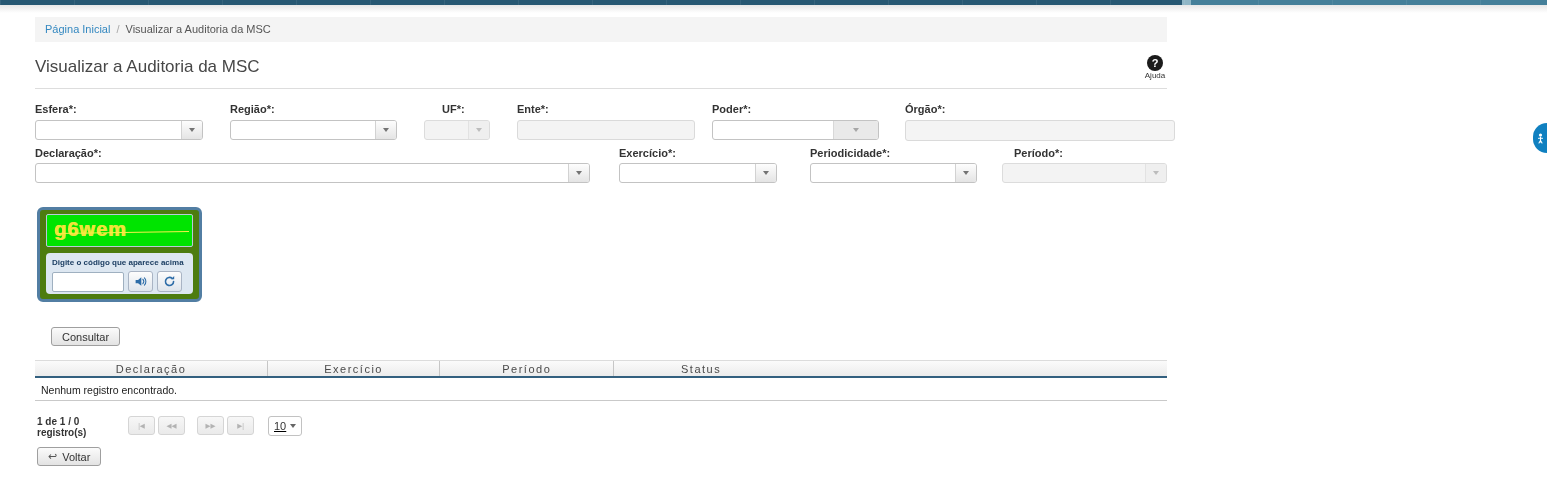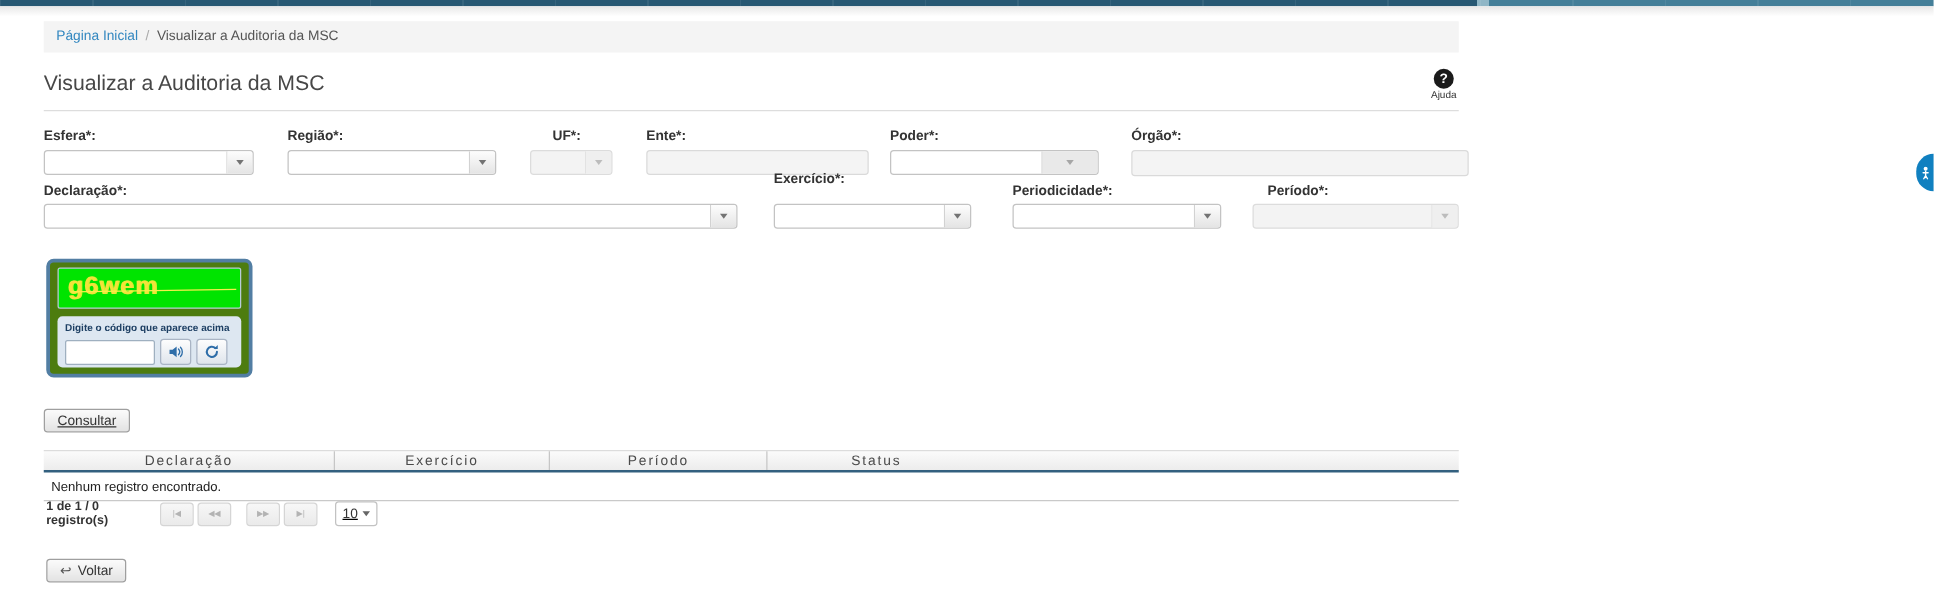--- a/index.html
+++ b/index.html
@@ -46,21 +46,21 @@
   .ctl.combo .sel-btn { width:45px; background:#e9e9e9; border-left-color:#d8d8d8; }
   .ctl.combo .arr { border-top-color:#a6a6a6; }
 
   .f-esfera-l{top:103px;left:0;} .f-esfera{top:120px;left:0;width:168px;}
   .f-regiao-l{top:103px;left:195px;} .f-regiao{top:120px;left:195px;width:167px;}
   .f-uf-l{top:103px;left:407px;} .f-uf{top:120px;left:389px;width:66px;}
   .f-ente-l{top:103px;left:482px;} .f-ente{top:120px;left:482px;width:178px;}
   .f-poder-l{top:103px;left:677px;} .f-poder{top:120px;left:677px;width:167px;}
   .f-orgao-l{top:103px;left:870px;} .f-orgao{top:120px;left:870px;width:270px;height:21px;}
   .f-declaracao-l{top:147px;left:0;} .f-declaracao{top:163px;left:0;width:555px;}
-  .f-exercicio-l{top:137px;left:584px;} .f-exercicio{top:163px;left:584px;width:158px;}
+  .f-exercicio-l{top:147px;left:584px;} .f-exercicio{top:163px;left:584px;width:158px;}
   .f-periodicidade-l{top:147px;left:775px;} .f-periodicidade{top:163px;left:775px;width:167px;}
   .f-periodo-l{top:147px;left:967px;padding-left:12px;} .f-periodo{top:163px;left:967px;width:165px;}
 
   
   .captcha { position:absolute; top:207px; left:2px; width:165px; height:95px;
     background:#4d7c0f; border:3px solid #527ea3; border-radius:6px; padding:4px 6px 6px; }
   .captcha-img { position:relative; height:33px; background:#00e400; border:1px solid #b9cbd8;
     border-radius:2px; overflow:hidden; }
   .captcha-code { position:absolute; left:7px; top:3px; font-size:20px; font-weight:bold; color:#f3e23a;
     letter-spacing:1px; text-shadow:1px 0 #d6ef2a; }
@@ -70,36 +70,36 @@
   .captcha-instr { font-size:8px; font-weight:bold; color:#1d3f63; white-space:nowrap; }
   .captcha-row { display:flex; margin-top:4px; align-items:center; }
   .captcha-input { width:72px; height:20px; border:1px solid #9fb0c0; border-radius:2px; background:#fff; font-size:11px; padding:0 3px; }
   .cap-btn { width:25px; height:21px; margin-left:4px; border:1px solid #a9b4c4; border-radius:3px;
     background:linear-gradient(#fdfdfd,#dfe5ec); display:flex; align-items:center; justify-content:center; cursor:pointer; }
 
   
   .btn { display:inline-flex; align-items:center; padding:0 10px; height:19px;
     background:linear-gradient(#fbfbfb,#e3e3e3); border:1px solid #9f9f9f; border-radius:3px;
     font-size:11px; color:#333; cursor:pointer; }
-  .btn-consultar { position:absolute; top:327px; left:0;text-decoration:underline; }
+  .btn-consultar { position:absolute; top:327px; left:16px; }
   .btn-voltar { position:absolute; top:447px; left:2px; }
   .btn-voltar .back-ic { font-size:11px; color:#555; margin-right:5px; }
 
   
   .tbl-head { position:absolute; top:360px; left:0; width:100%; height:18px; display:flex;
     background:linear-gradient(#fbfbfb,#ececec); border-top:1px solid #dcdcdc; border-bottom:2px solid #33607f; }
   .tbl-head .th { line-height:17px; text-align:center; font-size:11px; color:#4a4a4a; letter-spacing:1.5px;
     border-left:1px solid #c6c6c6; overflow:hidden; }
   .tbl-head .th:first-child { border-left:none; }
   .th.c0{width:33.5%;} .th.c1{width:20.5%;} .th.c2{width:15.2%;} .th.c3{width:15.4%;} .th.c4{width:15.4%;}
   .tbl-empty { position:absolute; top:380px; left:0; width:100%; height:21px; line-height:21px;
     font-size:10.5px; color:#222; padding-left:6px; border-bottom:1px solid #c9c9c9; background:#fff; }
 
   
-  .paginator { position:absolute; top:400px; left:2px; display:flex; align-items:center; }
+  .paginator { position:absolute; top:416px; left:2px; display:flex; }
   .pag-summary { font-size:10px; font-weight:bold; color:#333; width:88px; }
   .pag-btn { width:27px; height:19px; margin-left:3px; border:1px solid #d5d5d5; border-radius:3px;
     background:linear-gradient(#f7f7f7,#eaeaea); color:#b3b3b3; font-size:6.5px; text-align:center;
     line-height:17px; letter-spacing:0; }
   .pag-btn.gap { margin-left:12px; }
   .pag-select { margin-left:14px; width:34px; height:20px; border:1px solid #c2c2c2; border-radius:3px;
     background:#fff; display:flex; align-items:center; justify-content:space-between; padding:0 5px; cursor:pointer;text-decoration:underline; }
   .pag-select .val { font-size:11px; color:#333; }
   .pag-select .arr2 { width:0; height:0; border-left:3.5px solid transparent; border-right:3.5px solid transparent;
     border-top:4.5px solid #666; }

